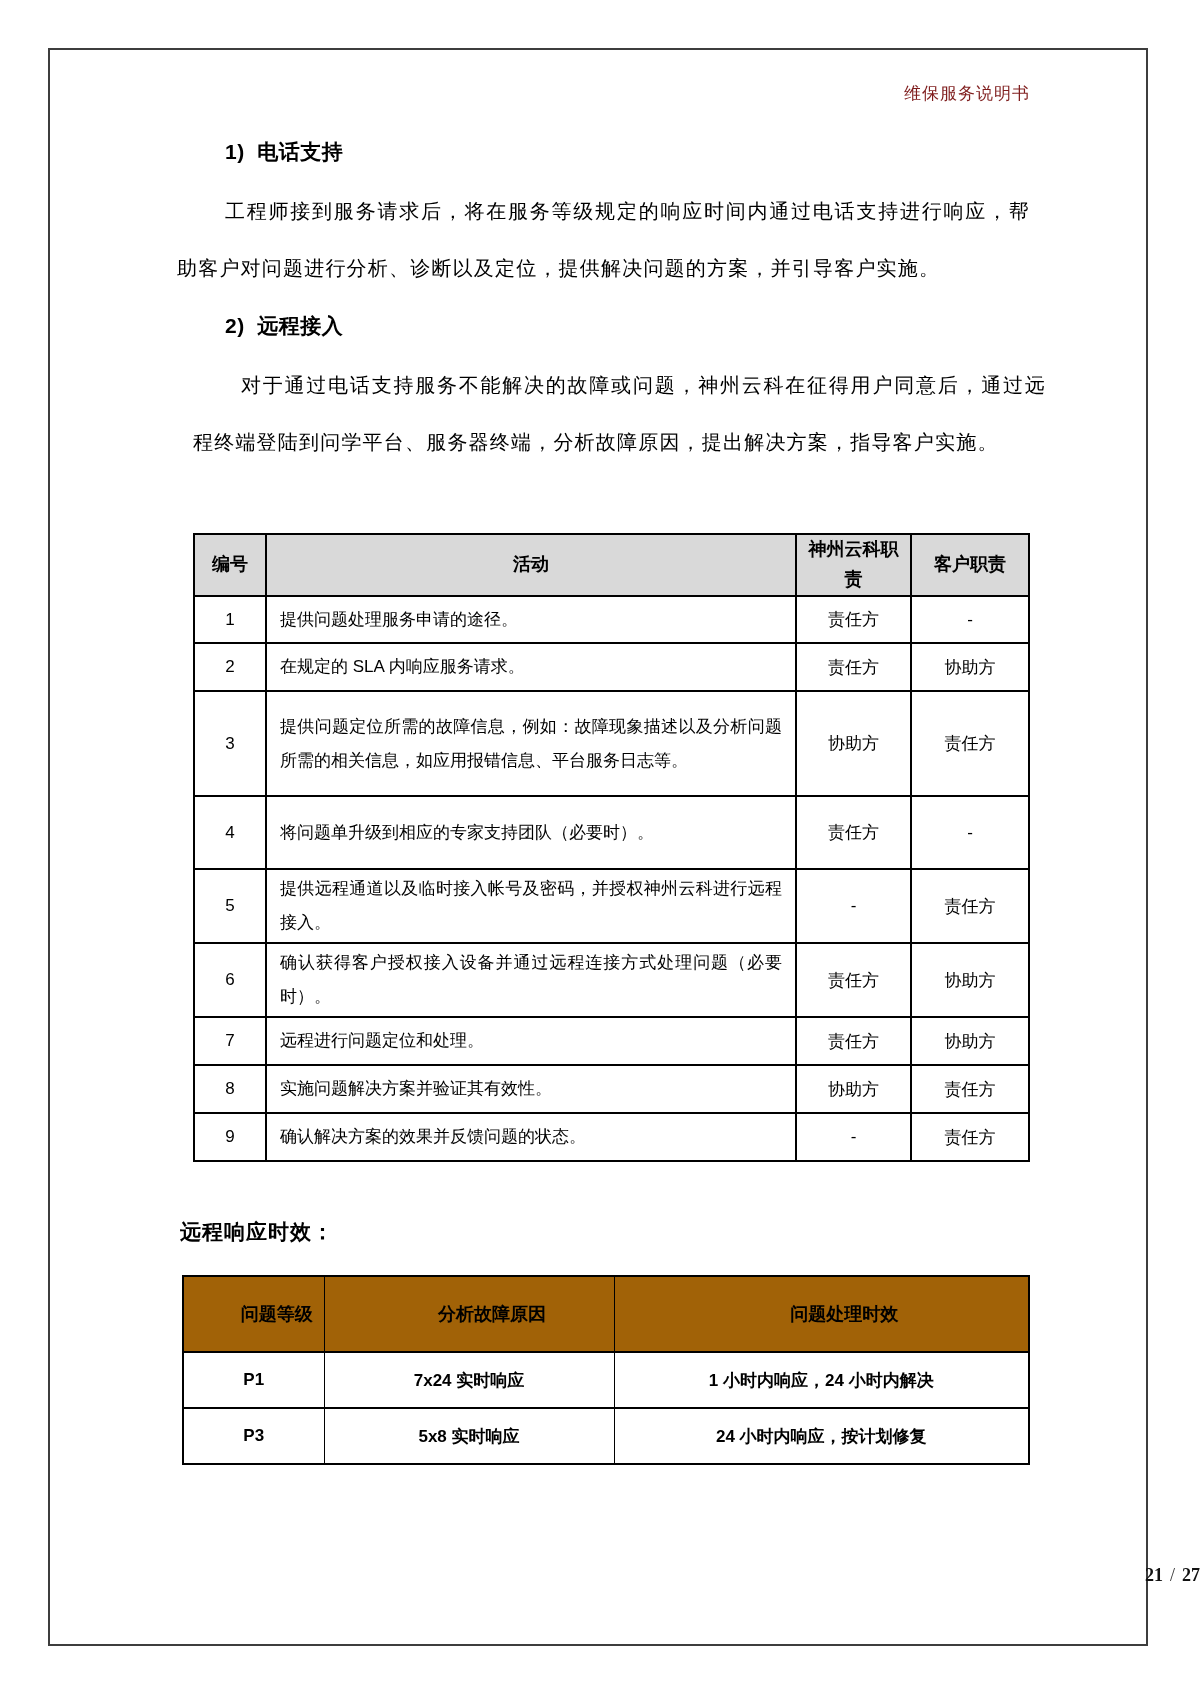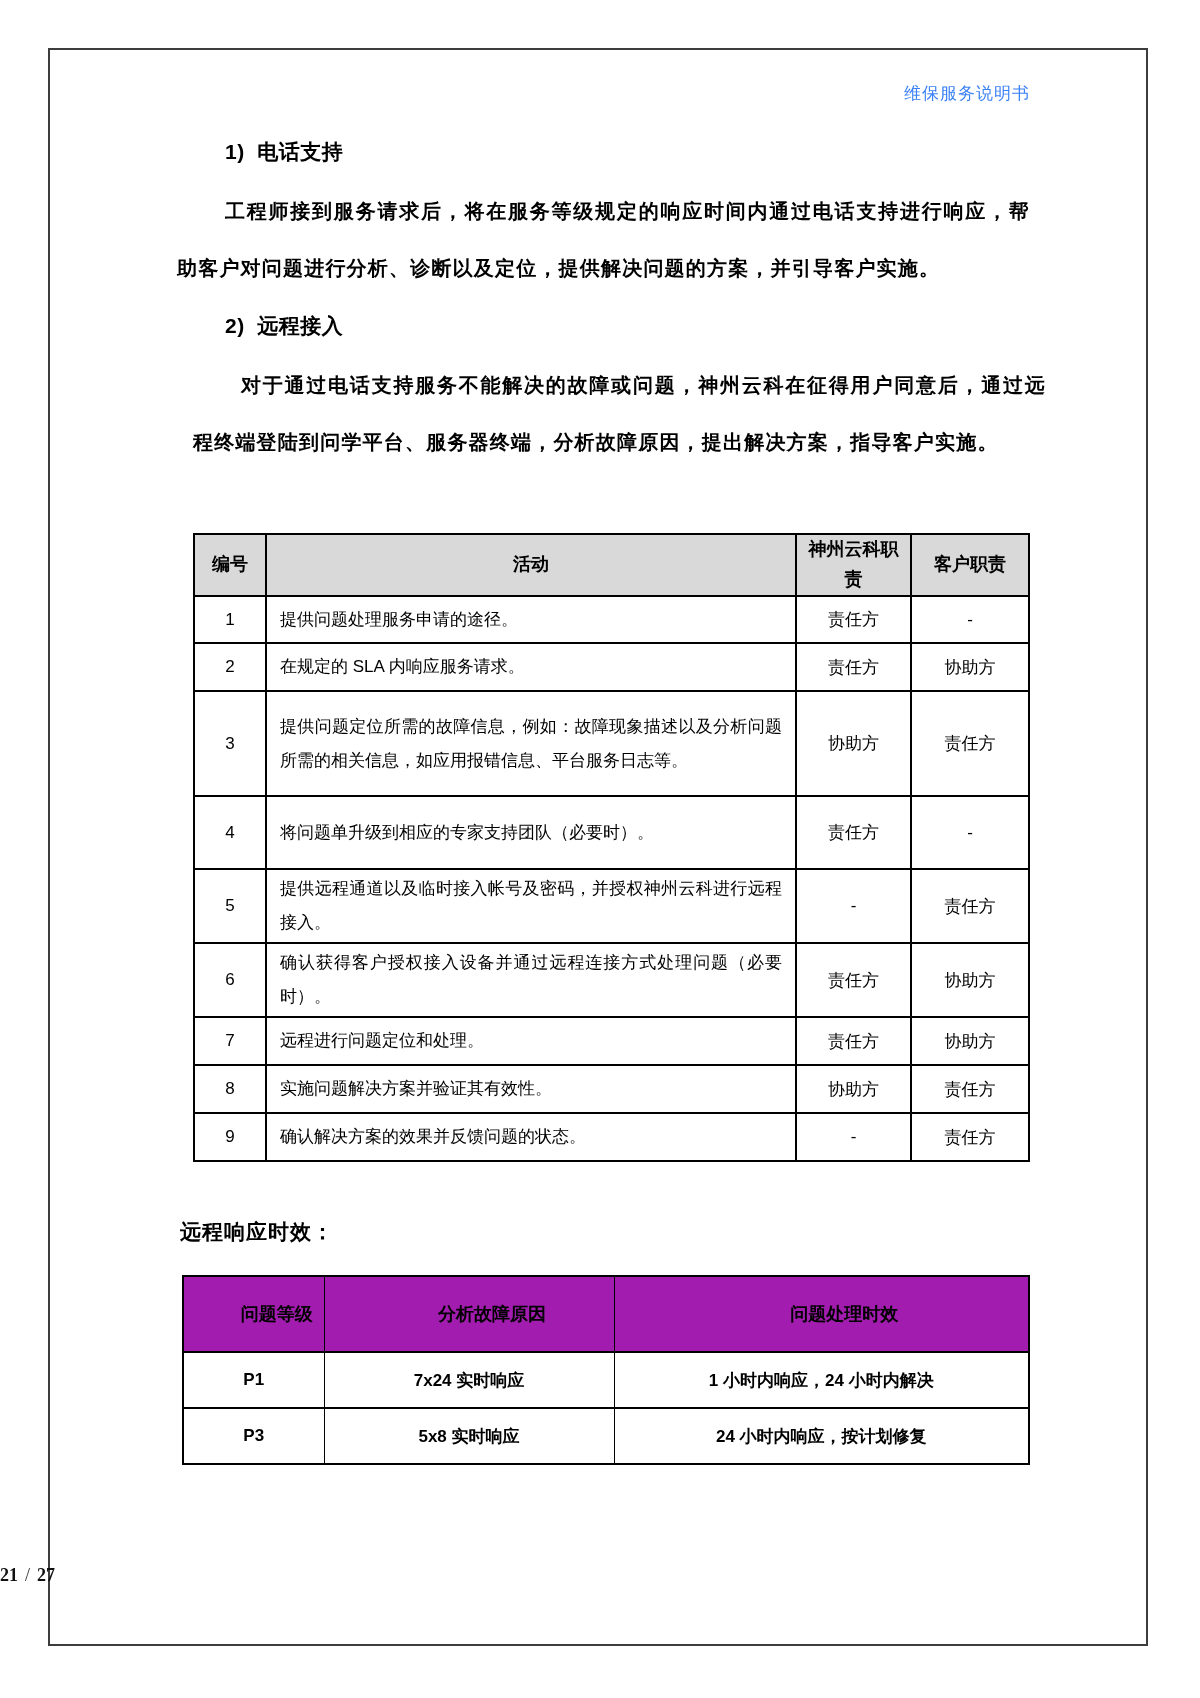--- a/index.html
+++ b/index.html
@@ -9,30 +9,30 @@
     -webkit-font-smoothing:antialiased;
   }
   .page{position:absolute;inset:0;background:#fff;overflow:hidden;}
   .frame{
     position:absolute;left:48px;top:48px;width:1100px;height:1598px;
     border:2px solid #3d3d3d;box-sizing:border-box;
   }
   .doc-header{
     position:absolute;top:82px;left:168px;width:862px;
     text-align:right;font-family:"Liberation Serif",serif;
-    font-size:17px;color:#3b82f6;letter-spacing:1px;
+    font-size:17px;color:#7f1d1d;letter-spacing:1px;
   }
   .sec-heading{
     position:absolute;left:225px;font-size:21px;font-weight:bold;
     white-space:pre-wrap;letter-spacing:0.5px;
   }
   .para{
     position:absolute;left:177px;width:853px;
     font-size:20px;line-height:57px;letter-spacing:1.2px;
-    text-align:justify;text-indent:48px;font-weight:bold;
+    text-align:justify;text-indent:48px;
   }
   .intro-line{
     position:absolute;left:177px;width:853px;
     font-size:20px;letter-spacing:0.8px;text-indent:46px;
   }
   .resp-label{
     position:absolute;left:180px;font-size:21px;letter-spacing:1px;
   }
   table{border-collapse:collapse;table-layout:fixed;}
   .tbl1{position:absolute;top:533px;left:193px;width:835px;}
@@ -54,26 +54,26 @@
   .tbl1 tbody tr:nth-child(7){height:48px;}
   .tbl1 tbody tr:nth-child(8){height:48px;}
   .tbl1 tbody tr:nth-child(9){height:48px;}
   .tbl2{position:absolute;top:1275px;left:182px;width:846px;}
   .tbl2 th,.tbl2 td{
     border-top:2px solid #000;border-bottom:2px solid #000;
     border-left:1px solid #000;border-right:1px solid #000;
     overflow:hidden;text-align:center;vertical-align:middle;
   }
   .tbl2{border:2px solid #000;}
-  .tbl2 th{background:#a21caf;font-size:18px;font-weight:bold;padding-left:47px;}
+  .tbl2 th{background:#a16207;font-size:18px;font-weight:bold;padding-left:47px;}
   .tbl2 thead tr{height:76px;}
   .tbl2 td{font-size:17px;}
   .tbl2 tbody tr{height:56px;font-weight:bold;}
   .page-footer{
-    position:absolute;top:1565px;left:0;width:1200px;text-align:left;
+    position:absolute;top:1565px;left:0;width:1200px;text-align:right;
     font-family:"Liberation Serif",serif;font-size:18px;color:#111;
   }
   .page-footer .num{font-weight:bold;}
   .page-footer .sep{margin:0 7px;font-weight:normal;color:#333;}
 </style>
 </head>
 <body>
 
 <div class="page">
 

